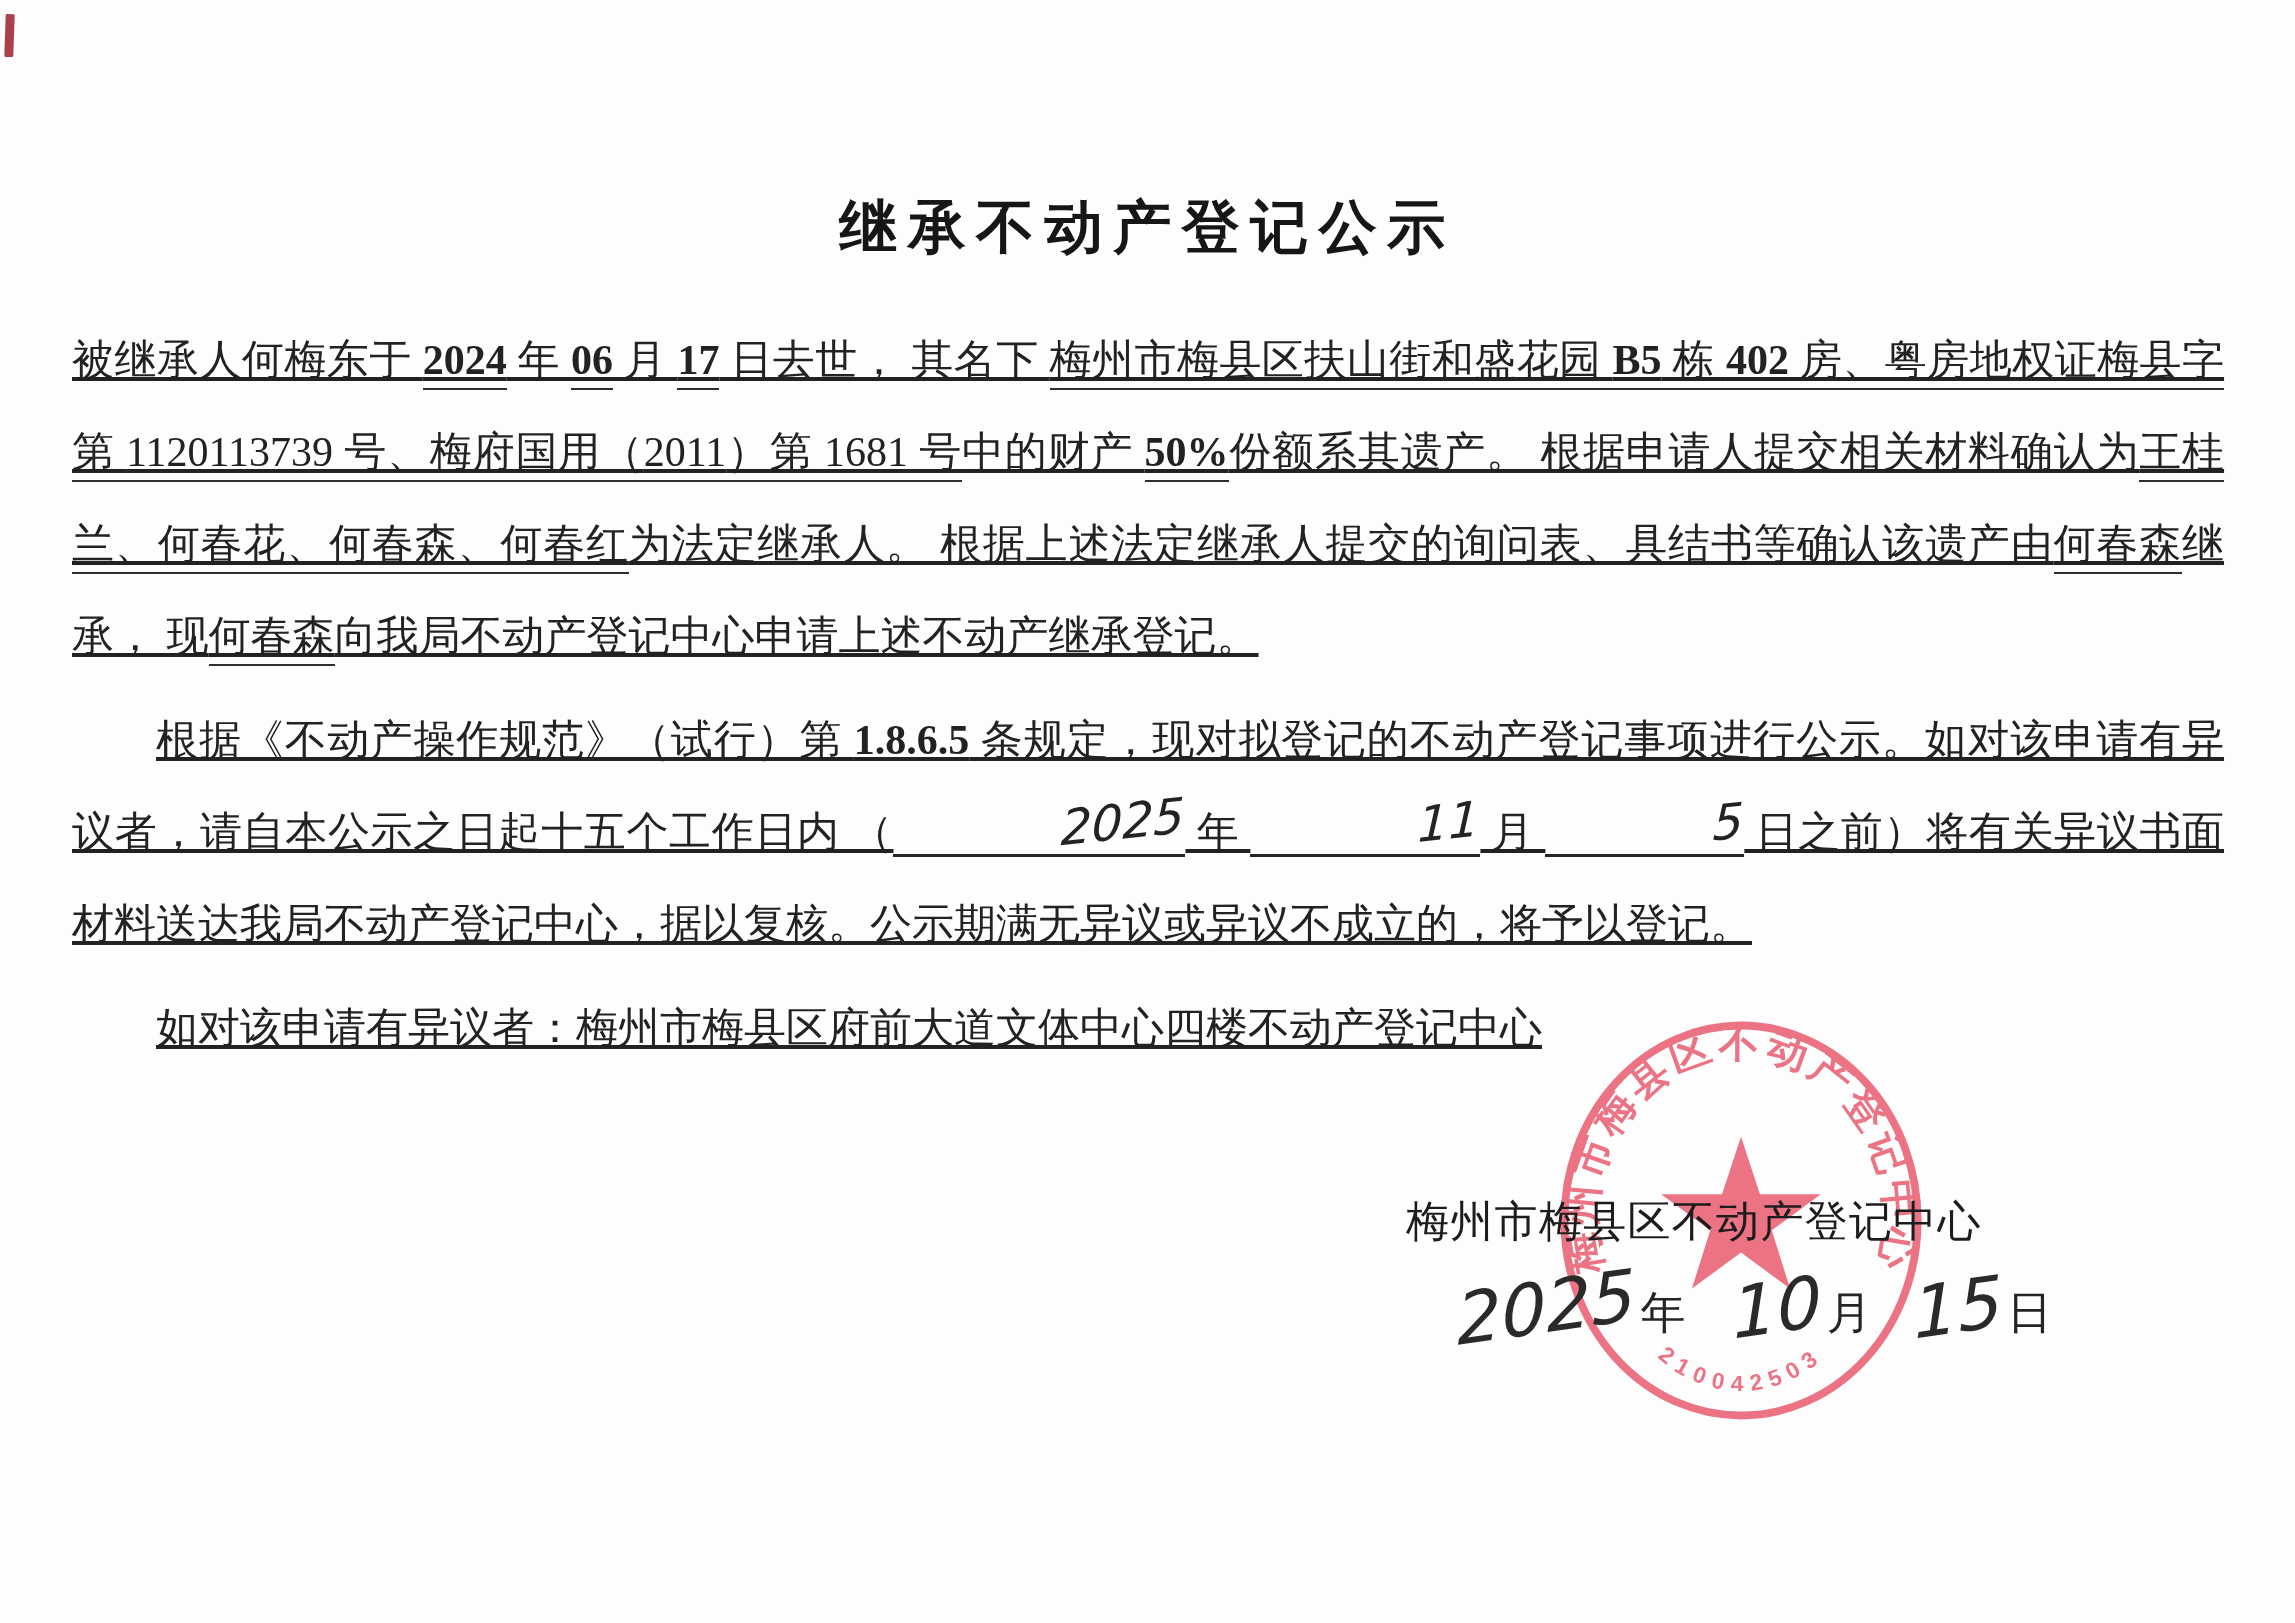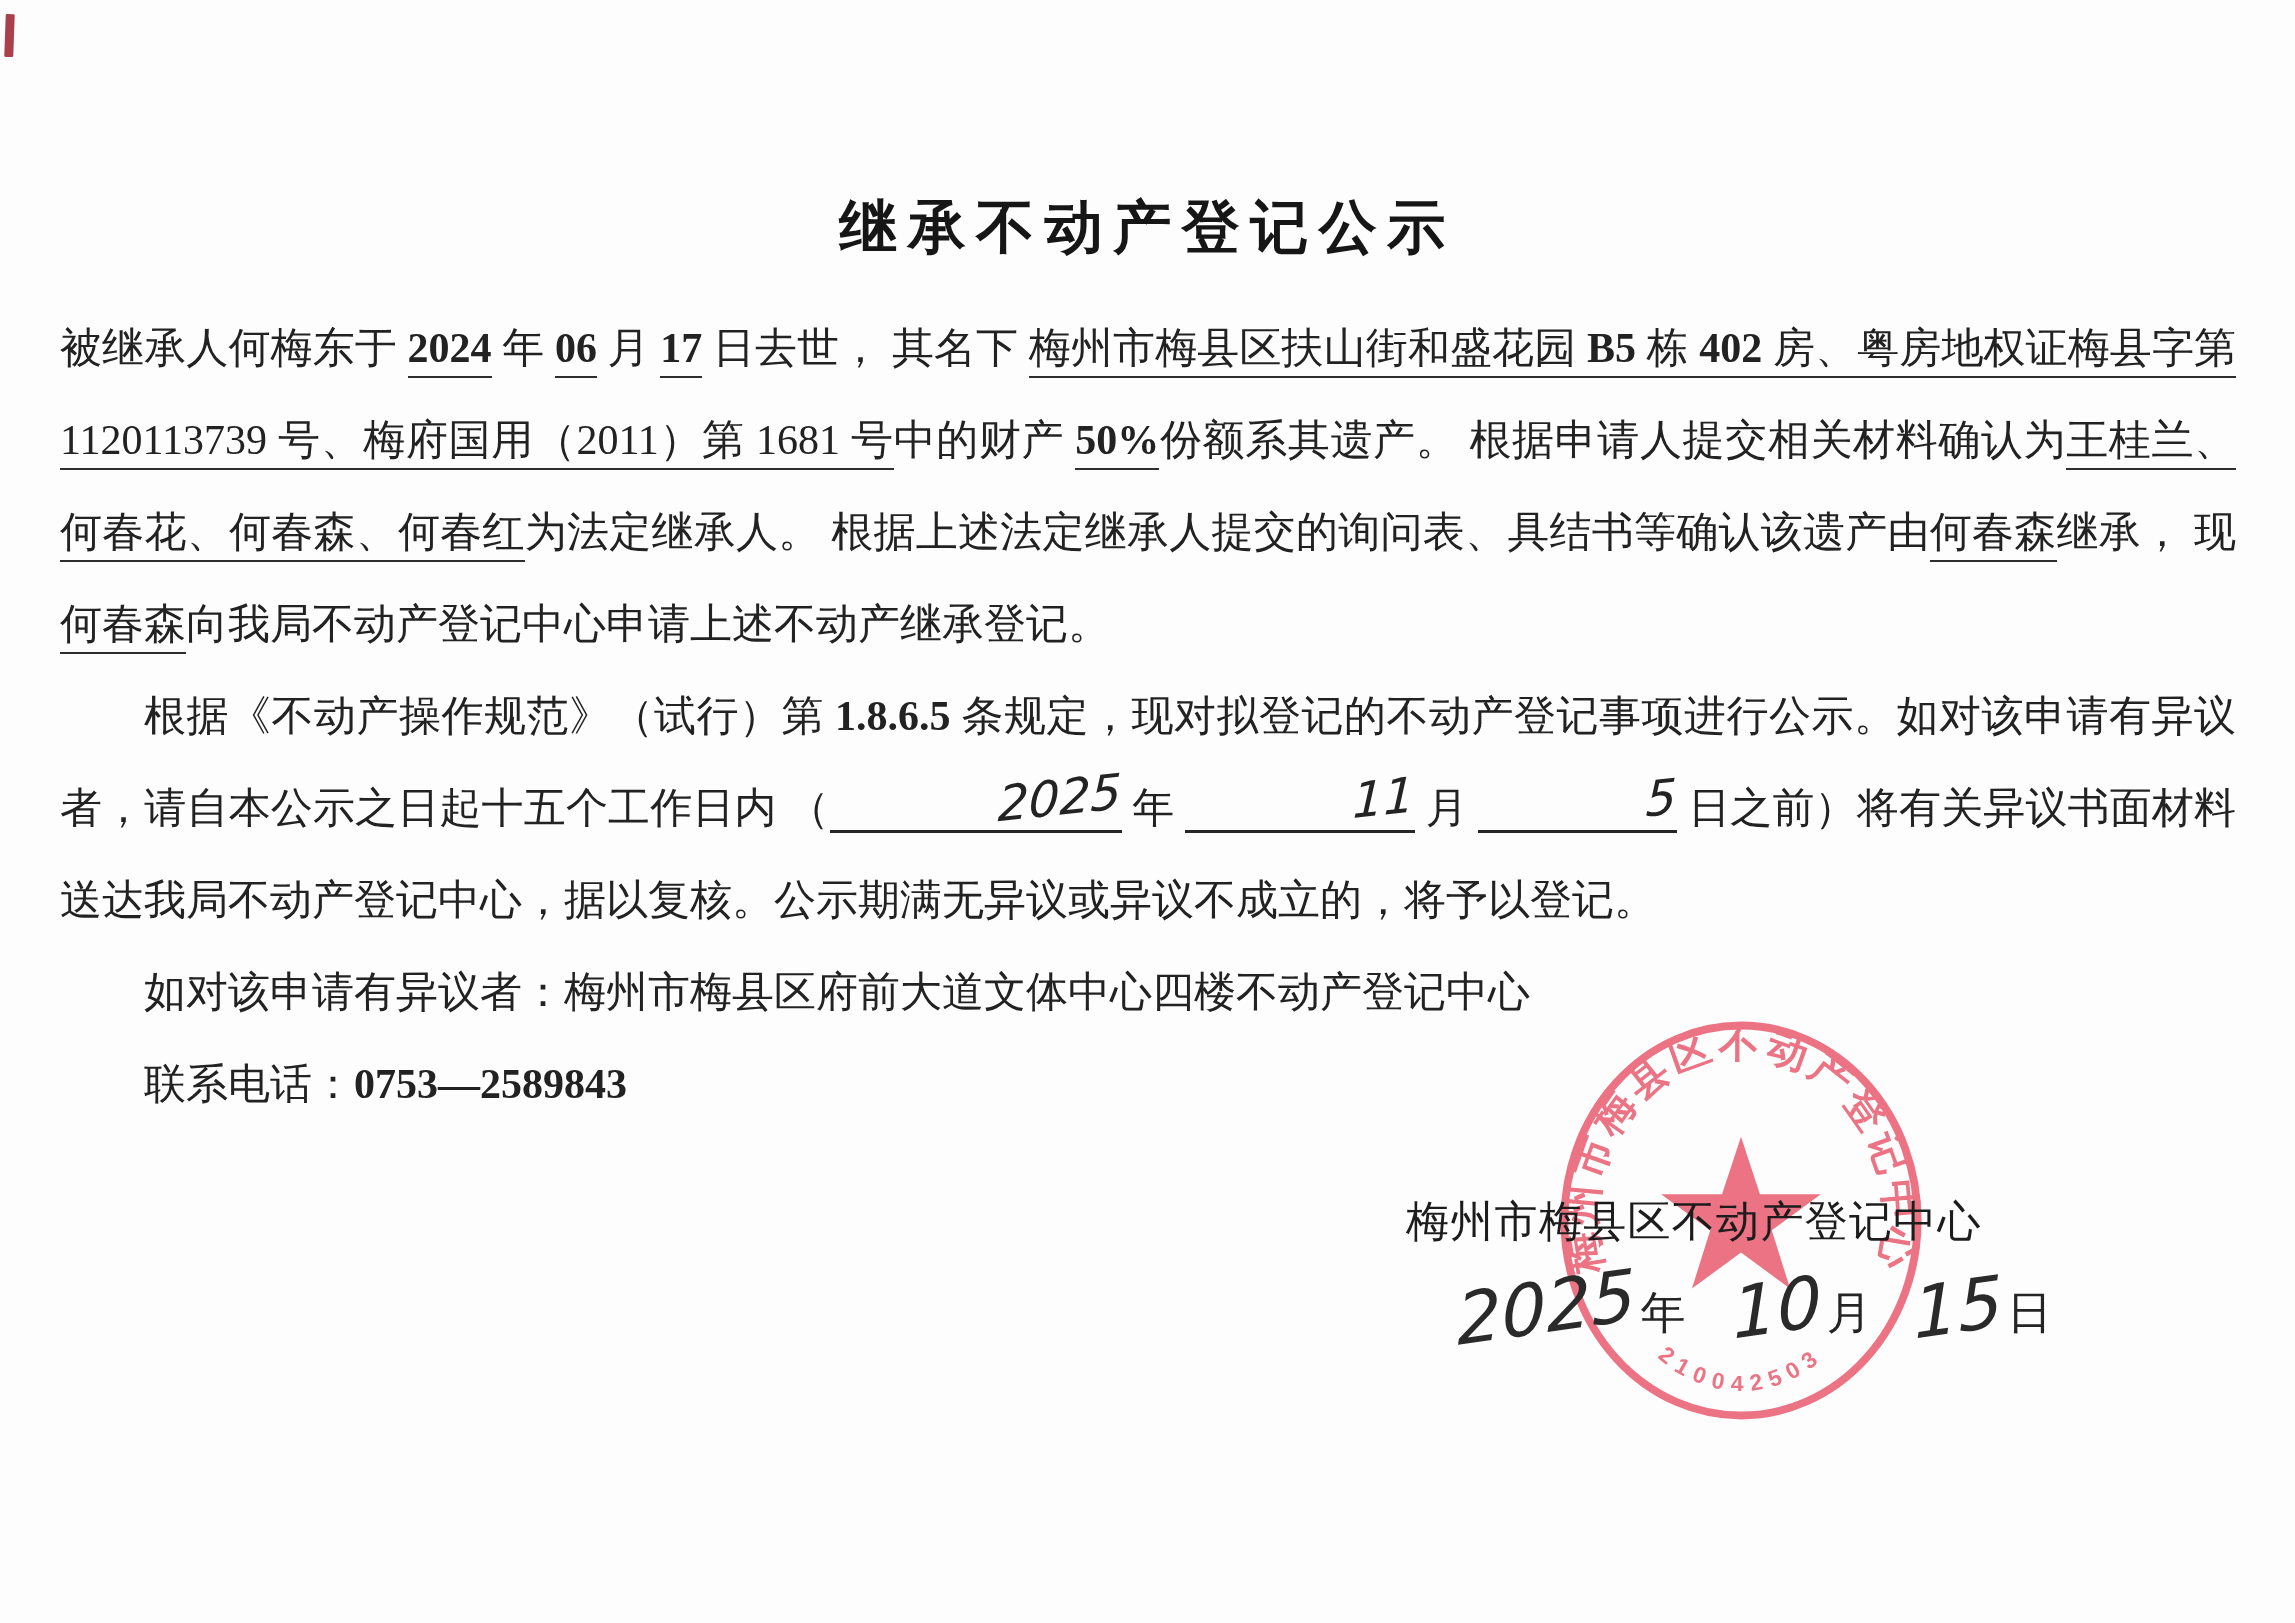--- a/index.html
+++ b/index.html
@@ -24,21 +24,21 @@
     font-family:"Liberation Sans", sans-serif;
     font-size:58px;font-weight:700;letter-spacing:10.5px;color:#161616;
   }
 
   .content{
     position:absolute;left:60px;right:59px;top:302px;
     font-size:42px;line-height:92px;
     text-align:justify;
     color:#222;
   }
-  .content p{margin:0;}
+  .content p{margin:12px;text-decoration:underline;}
   .content p.indent{text-indent:2em;}
 
   
   .u{border-bottom:2.6px solid #2e2e2e;padding-bottom:4.6px;}
   .num{font-family:"Liberation Serif", serif;}
   .b{font-weight:700;}
 
   .blank{
     display:inline-block;border-bottom:3.3px solid #262626;
     text-align:center;vertical-align:baseline;line-height:1;
@@ -102,21 +102,20 @@
 <div class="page">
 
   <div class="scan-mark"></div>
 
   <h1 class="title">继承不动产登记公示</h1>
 
   <div class="content">
       <p class=""><span class="">被继承人何梅东于 </span><span class="num b u">2024</span><span class=""> 年 </span><span class="num b u">06</span><span class=""> 月 </span><span class="num b u">17</span><span class=""> 日去世， 其名下 </span><span class="u">梅州市梅县区扶山街和盛花园 </span><span class="num b u">B5</span><span class="u"> 栋 </span><span class="num b u">402</span><span class="u"> 房、粤房地权证梅县字第 </span><span class="num u">1120113739</span><span class="u"> 号、梅府国用（</span><span class="num u">2011</span><span class="u">）第 </span><span class="num u">1681</span><span class="u"> 号</span><span class="">中的财产 </span><span class="num b u">50%</span><span class="">份额系其遗产。 根据申请人提交相关材料确认为</span><span class="u">王桂兰、何春花、何春森、何春红</span><span class="">为法定继承人。 根据上述法定继承人提交的询问表、具结书等确认该遗产由</span><span class="u">何春森</span><span class="">继承， 现</span><span class="u">何春森</span><span class="">向我局不动产登记中心申请上述不动产继承登记。</span></p>
       <p class="indent"><span class="">根据《不动产操作规范》（试行）第 </span><span class="num b">1.8.6.5</span><span class=""> 条规定，现对拟登记的不动产登记事项进行公示。如对该申请有异议者，请自本公示之日起十五个工作日内 （</span><span class="blank blank-year"><span class="hw">2025</span></span><span class=""> 年 </span><span class="blank blank-month"><span class="hw">11</span></span><span class=""> 月 </span><span class="blank blank-day"><span class="hw">5</span></span><span class=""> 日之前）将有关异议书面材料送达我局不动产登记中心，据以复核。公示期满无异议或异议不成立的，将予以登记。</span></p>
       <p class="indent"><span class="">如对该申请有异议者：梅州市梅县区府前大道文体中心四楼不动产登记中心</span></p>
-      <p class="indent"><span class="">联系电话：</span><span class="num b">0753—2589843</span></p>
     </div>
 
   <div class="signature">梅州市梅县区不动产登记中心</div>
 
   <div class="date-line">
     <span class="hw-big">2025</span><span class="unit">年</span><span class="hw-big gap-m">10</span><span class="unit">月</span><span class="hw-big gap-d">15</span><span class="unit">日</span>
   </div>
 
   <div class="seal">
     <svg viewBox="0 0 590 640" xmlns="http://www.w3.org/2000/svg">

